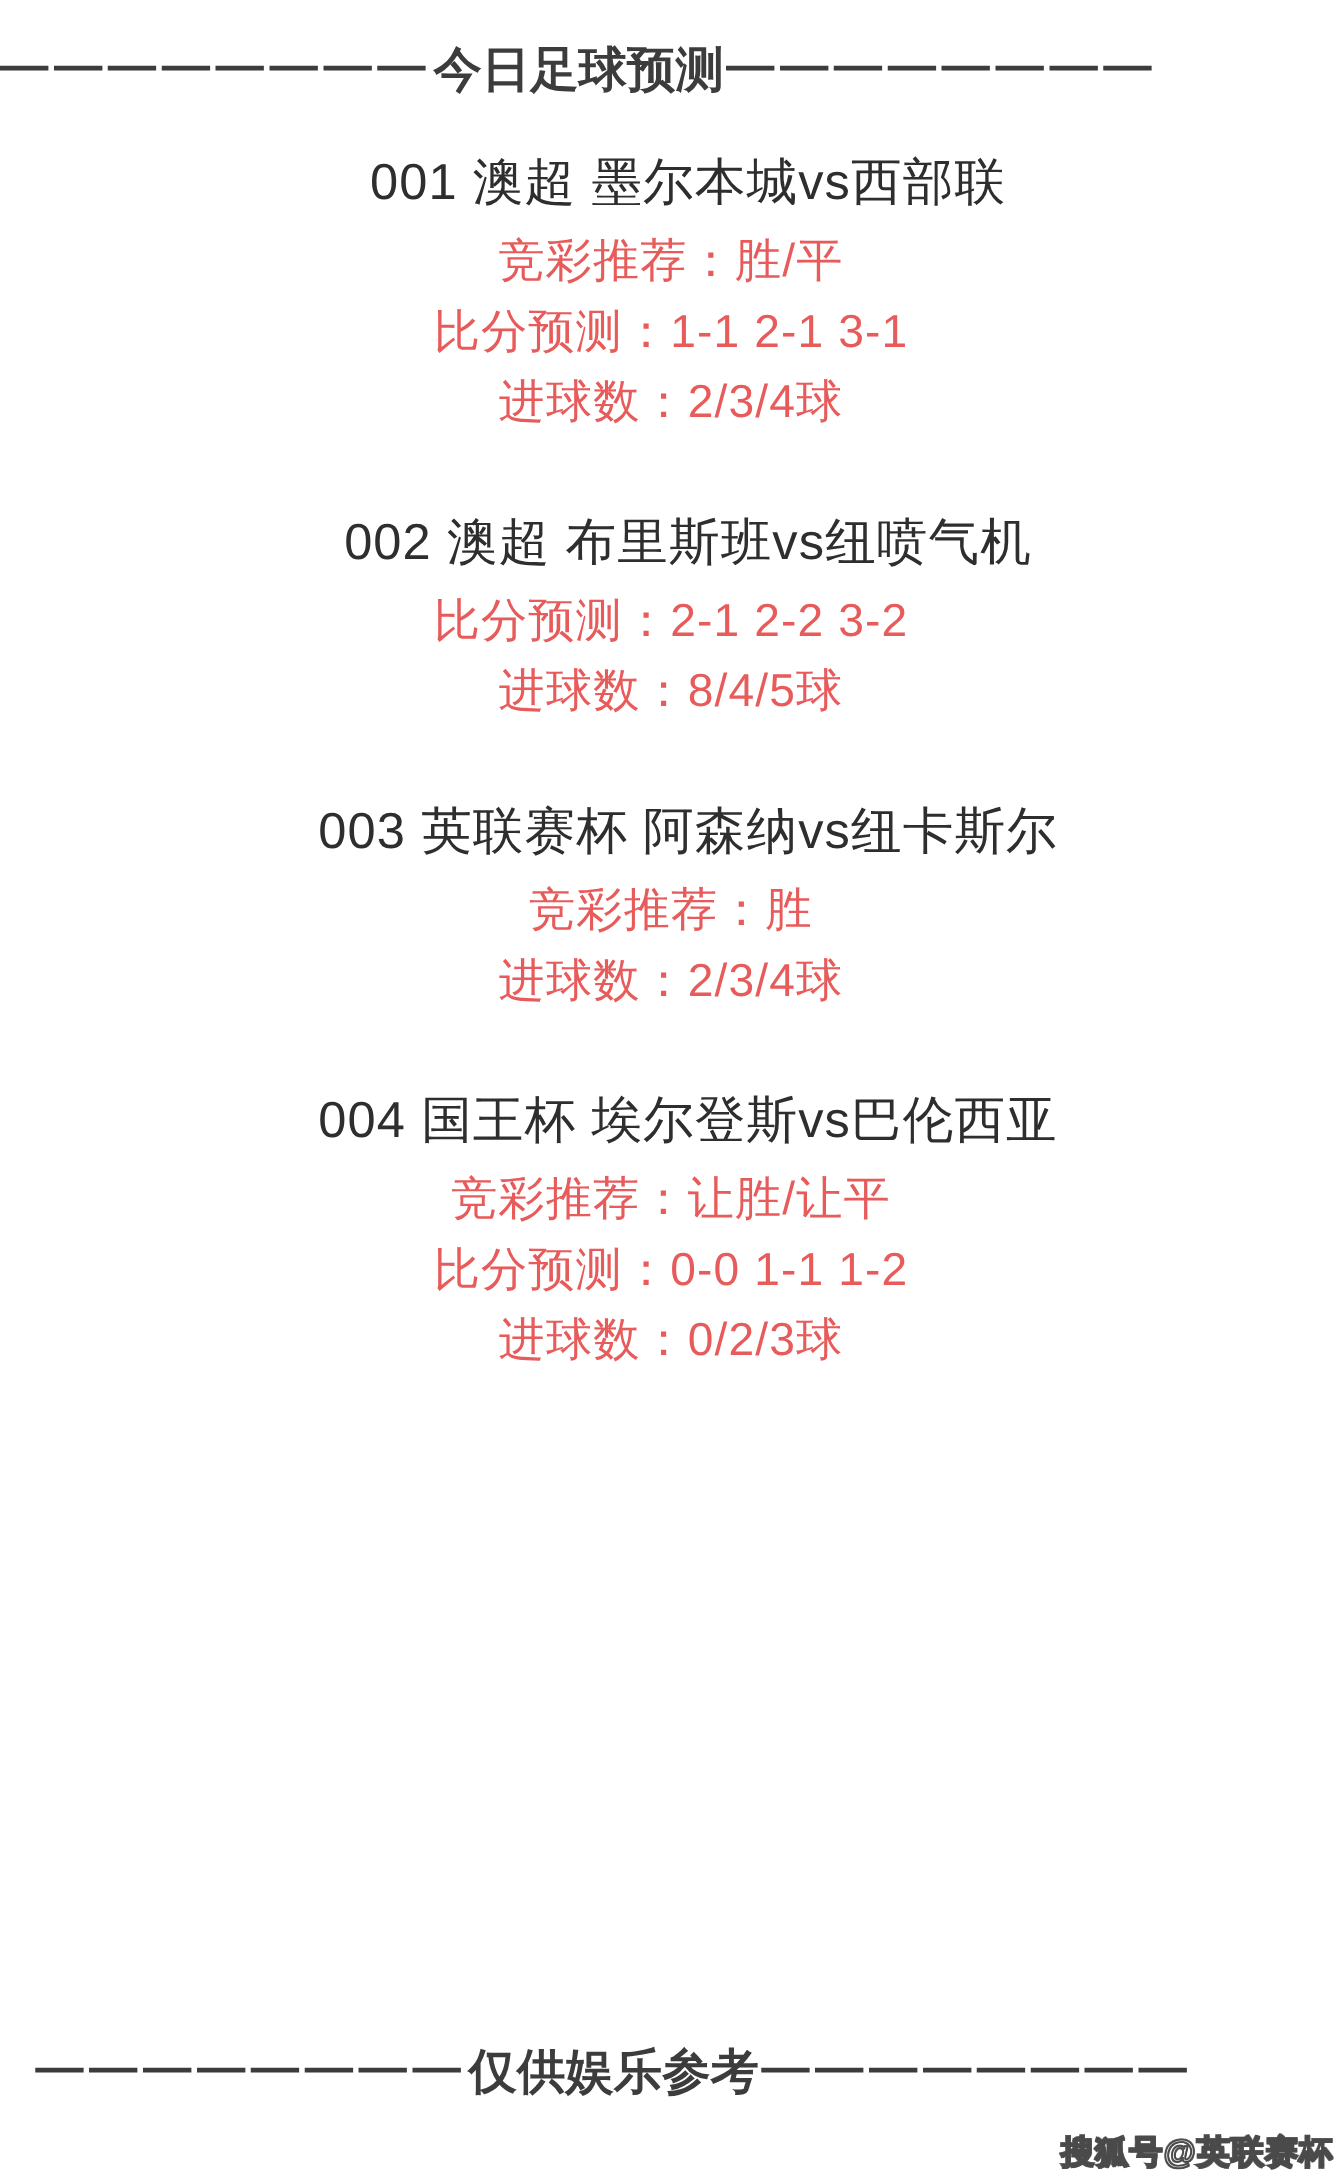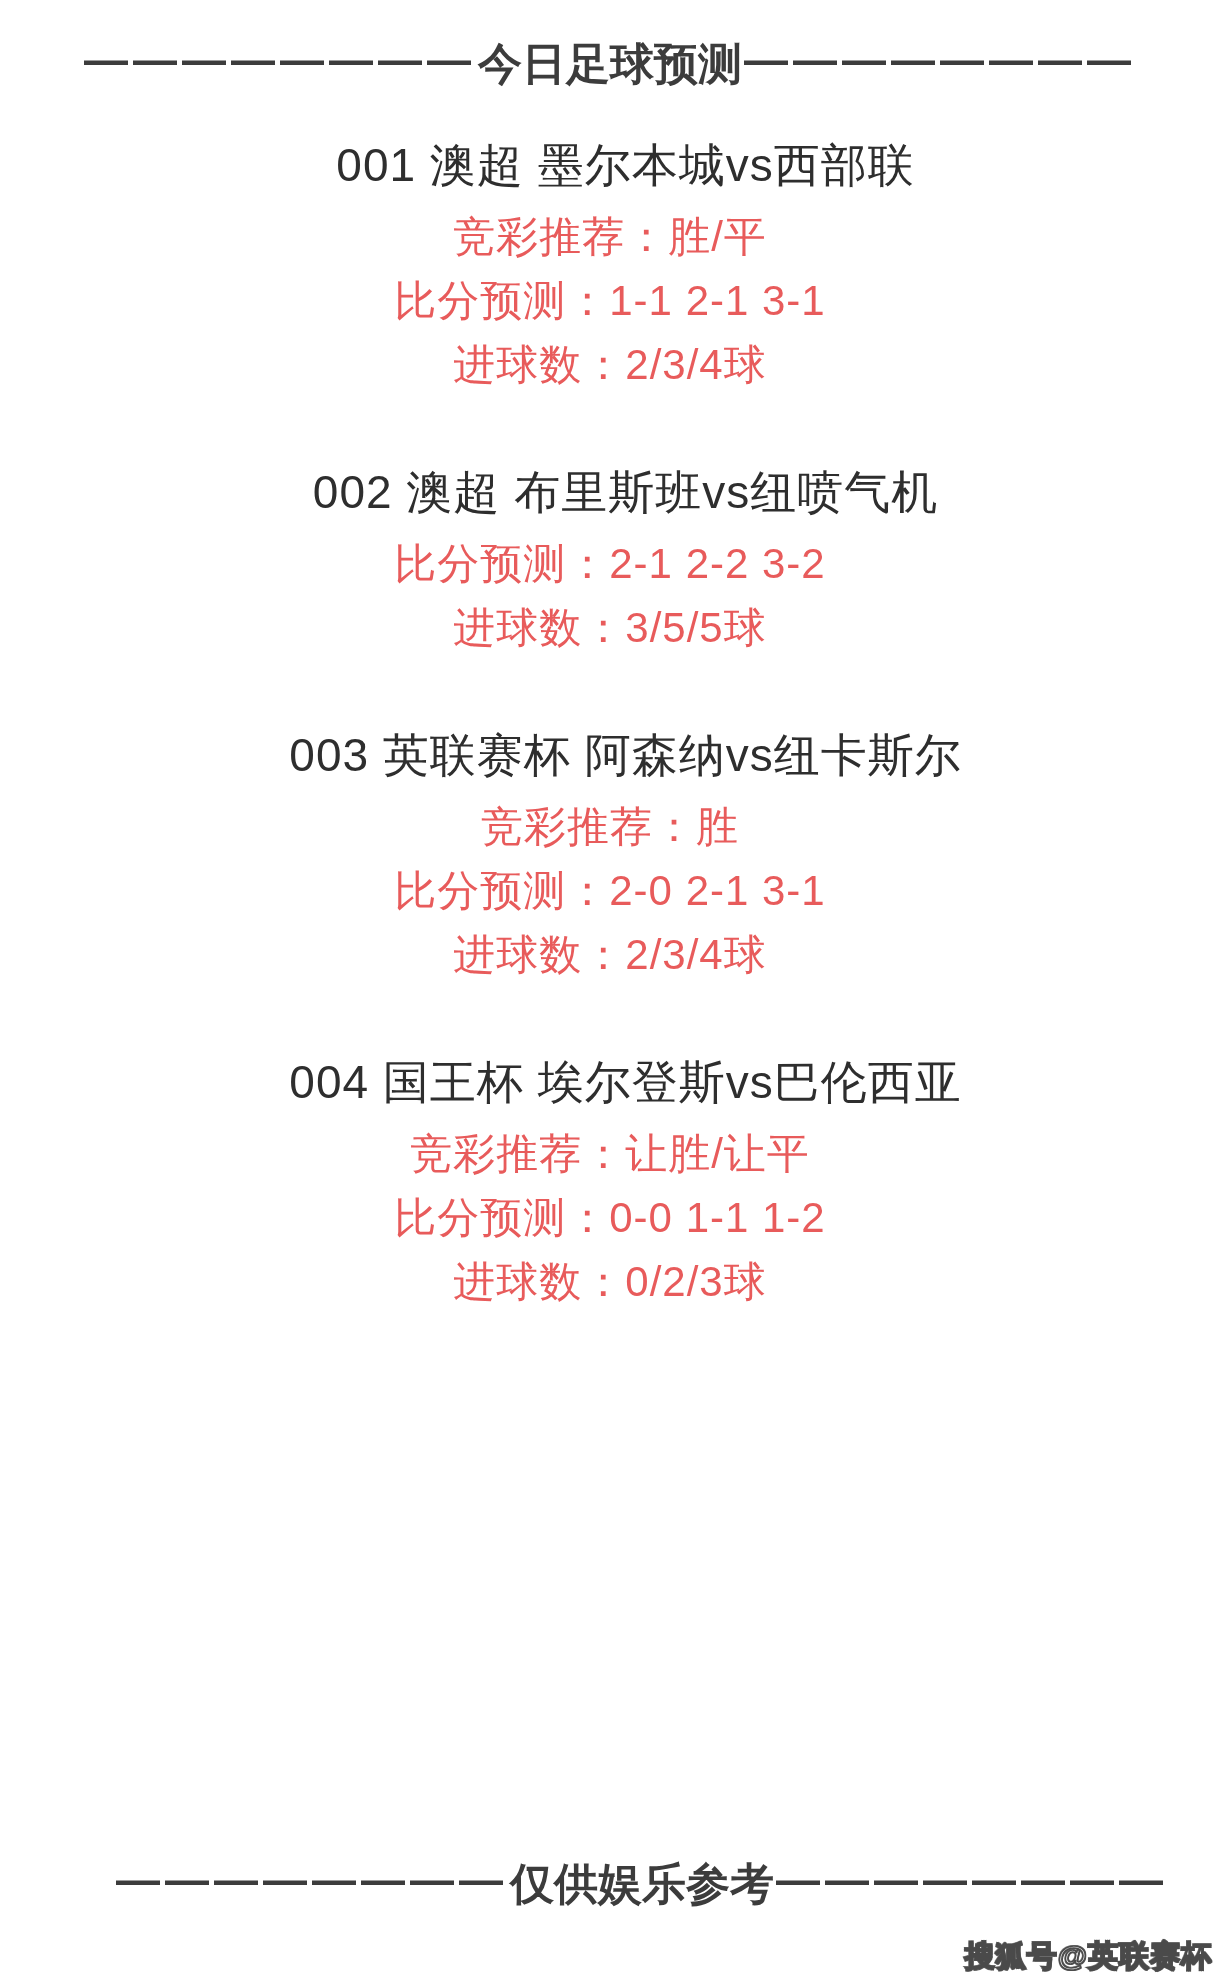--- a/index.html
+++ b/index.html
@@ -9,21 +9,21 @@
   body {
     width: 1220px;
     height: 1980px;
     background: #ffffff;
     position: relative;
     overflow: hidden;
     font-family: "Liberation Sans", "DejaVu Sans", sans-serif;
     -webkit-font-smoothing: antialiased;
   }
   .center-line {
-    text-align: center;
+    text-align: left;
     white-space: nowrap;
   }
   
   .divider-row {
     color: #3c3c3c;
     font-size: 44px;
     font-weight: 700;
     line-height: 44px;
   }
   .dashes {
@@ -99,27 +99,26 @@
 <div class="match match-first">
   <div class="match-title">001 澳超 墨尔本城vs西部联</div>
   <div class="pred-line"><span class="pred-label">竞彩推荐：</span><span class="pred-value">胜/平</span></div>
   <div class="pred-line"><span class="pred-label">比分预测：</span><span class="pred-value">1-1 2-1 3-1</span></div>
   <div class="pred-line"><span class="pred-label">进球数：</span><span class="pred-value">2/3/4球</span></div>
 </div>
 
 <div class="match">
   <div class="match-title">002 澳超 布里斯班vs纽喷气机</div>
   <div class="pred-line"><span class="pred-label">比分预测：</span><span class="pred-value">2-1 2-2 3-2</span></div>
-  <div class="pred-line"><span class="pred-label">进球数：</span><span class="pred-value">3/5/5球</span></div>
+  <div class="pred-line"><span class="pred-label">进球数：</span><span class="pred-value">8/4/5球</span></div>
 </div>
 
 <div class="match">
   <div class="match-title">003 英联赛杯 阿森纳vs纽卡斯尔</div>
   <div class="pred-line"><span class="pred-label">竞彩推荐：</span><span class="pred-value">胜</span></div>
-  <div class="pred-line"><span class="pred-label">比分预测：</span><span class="pred-value">2-0 2-1 3-1</span></div>
   <div class="pred-line"><span class="pred-label">进球数：</span><span class="pred-value">2/3/4球</span></div>
 </div>
 
 <div class="match">
   <div class="match-title">004 国王杯 埃尔登斯vs巴伦西亚</div>
   <div class="pred-line"><span class="pred-label">竞彩推荐：</span><span class="pred-value">让胜/让平</span></div>
   <div class="pred-line"><span class="pred-label">比分预测：</span><span class="pred-value">0-0 1-1 1-2</span></div>
   <div class="pred-line"><span class="pred-label">进球数：</span><span class="pred-value">0/2/3球</span></div>
 </div>
 

